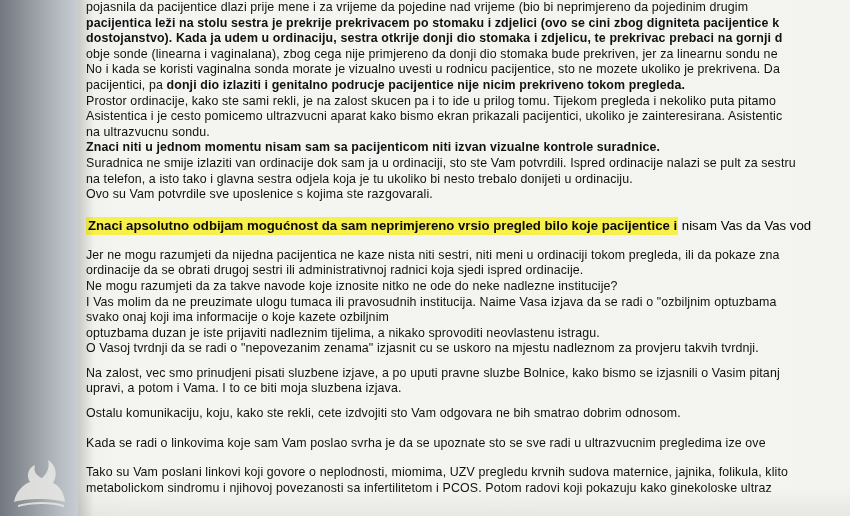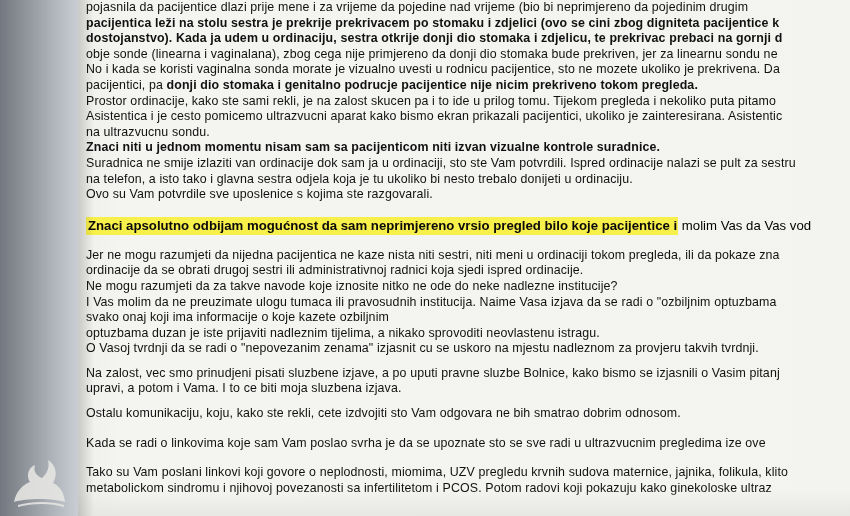--- a/index.html
+++ b/index.html
@@ -105,39 +105,39 @@
   <div class="doc">
     <div class="doc-inner text-body">
 
       <div class="line">pojasnila da pacijentice dlazi prije mene i za vrijeme da pojedine nad vrijeme (bio bi neprimjereno da pojedinim drugim</div>
 
       <div>
         <div class="line b">pacijentica leži na stolu sestra je prekrije prekrivacem po stomaku i zdjelici (ovo se cini zbog digniteta pacijentice k</div>
         <div class="line b">dostojanstvo). Kada ja udem u ordinaciju, sestra otkrije donji dio stomaka i zdjelicu, te prekrivac prebaci na gornji d</div>
         <div class="line">obje sonde (linearna i vaginalana), zbog cega nije primjereno da donji dio stomaka bude prekriven, jer za linearnu sondu ne</div>
         <div class="line">No i kada se koristi vaginalna sonda morate je vizualno uvesti u rodnicu pacijentice, sto ne mozete ukoliko je prekrivena. Da</div>
-        <div class="line"><span>pacijentici, pa </span><span class="b">donji dio stomaka i genitalno podrucje pacijentice nije nicim prekriveno tokom pregleda.</span></div>
+        <div class="line"><span>pacijentici, pa </span><span class="b">donji dio izlaziti i genitalno podrucje pacijentice nije nicim prekriveno tokom pregleda.</span></div>
       </div>
 
       <div>
         <div class="line">Prostor ordinacije, kako ste sami rekli, je na zalost skucen pa i to ide u prilog tomu. Tijekom pregleda i nekoliko puta pitamo</div>
         <div class="line">Asistentica i je cesto pomicemo ultrazvucni aparat kako bismo ekran prikazali pacijentici, ukoliko je zainteresirana. Asistentic</div>
         <div class="line">na ultrazvucnu sondu.</div>
       </div>
 
       <div>
         <div class="line b">Znaci niti u jednom momentu nisam sam sa pacijenticom niti izvan vizualne kontrole suradnice.</div>
         <div class="line">Suradnica ne smije izlaziti van ordinacije dok sam ja u ordinaciji, sto ste Vam potvrdili. Ispred ordinacije nalazi se pult za sestru</div>
         <div class="line">na telefon, a isto tako i glavna sestra odjela koja je tu ukoliko bi nesto trebalo donijeti u ordinaciju.</div>
         <div class="line">Ovo su Vam potvrdile sve uposlenice s kojima ste razgovarali.</div>
       </div>
 
       <div class="gap-lg"></div>
 
-      <div class="hl-row"><span class="hl">Znaci apsolutno odbijam mogućnost da sam neprimjereno vrsio pregled bilo koje pacijentice i</span><span>&nbsp;</span><span>molim Vas da Vas vod</span></div>
+      <div class="hl-row"><span class="hl">Znaci apsolutno odbijam mogućnost da sam neprimjereno vrsio pregled bilo koje pacijentice i</span><span>&nbsp;</span><span>nisam Vas da Vas vod</span></div>
 
       <div class="gap-lg"></div>
 
       <div>
         <div class="line">Jer ne mogu razumjeti da nijedna pacijentica ne kaze nista niti sestri, niti meni u ordinaciji tokom pregleda, ili da pokaze zna</div>
         <div class="line">ordinacije da se obrati drugoj sestri ili administrativnoj radnici koja sjedi ispred ordinacije.</div>
         <div class="line">Ne mogu razumjeti da za takve navode koje iznosite nitko ne ode do neke nadlezne institucije?</div>
         <div class="line">I Vas molim da ne preuzimate ulogu tumaca ili pravosudnih institucija. Naime Vasa izjava da se radi o "ozbiljnim optuzbama</div>
         <div class="line">svako onaj koji ima informacije o koje kazete ozbiljnim</div>
         <div class="line">optuzbama duzan je iste prijaviti nadleznim tijelima, a nikako sprovoditi neovlastenu istragu.</div>

